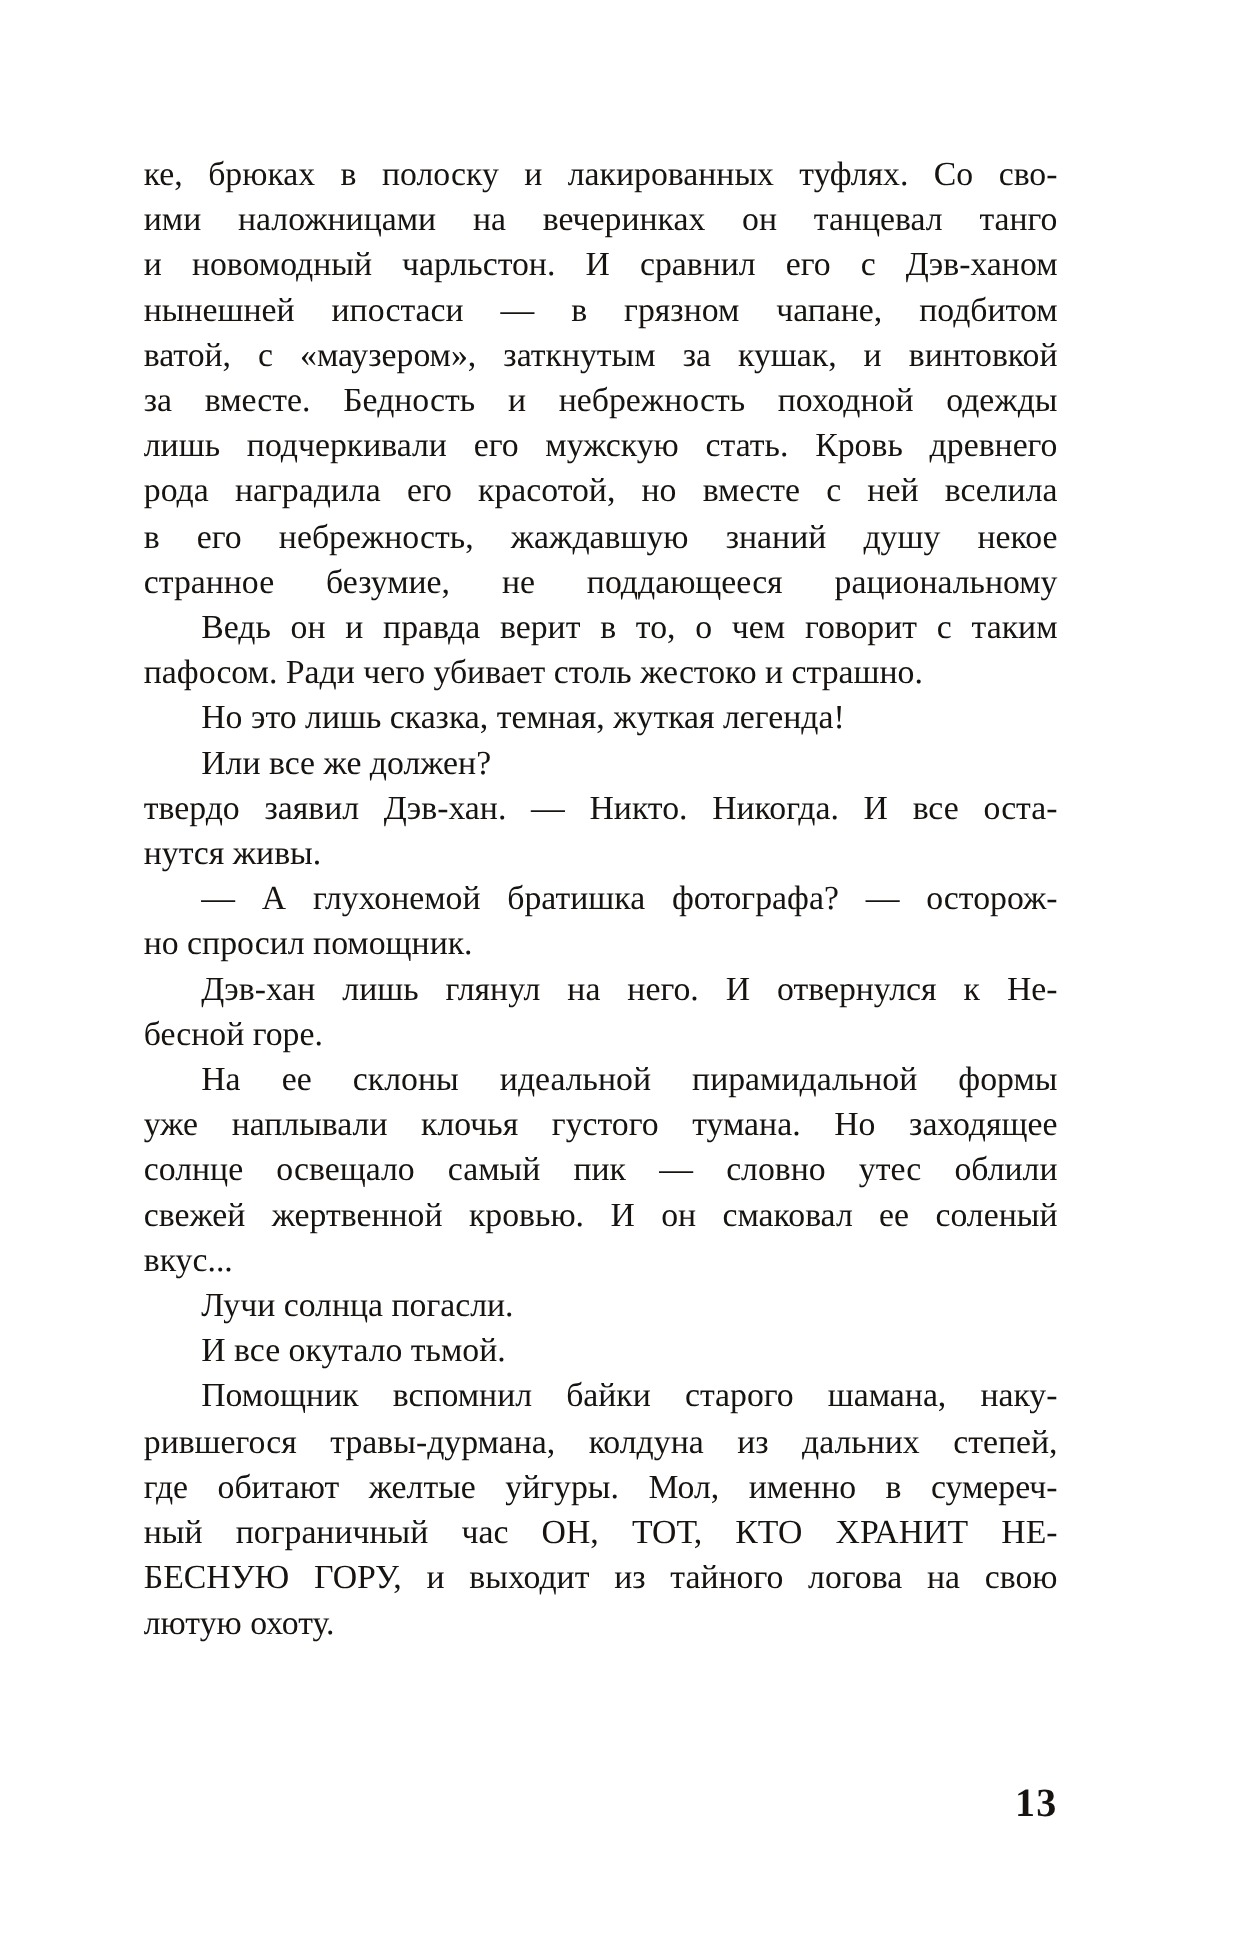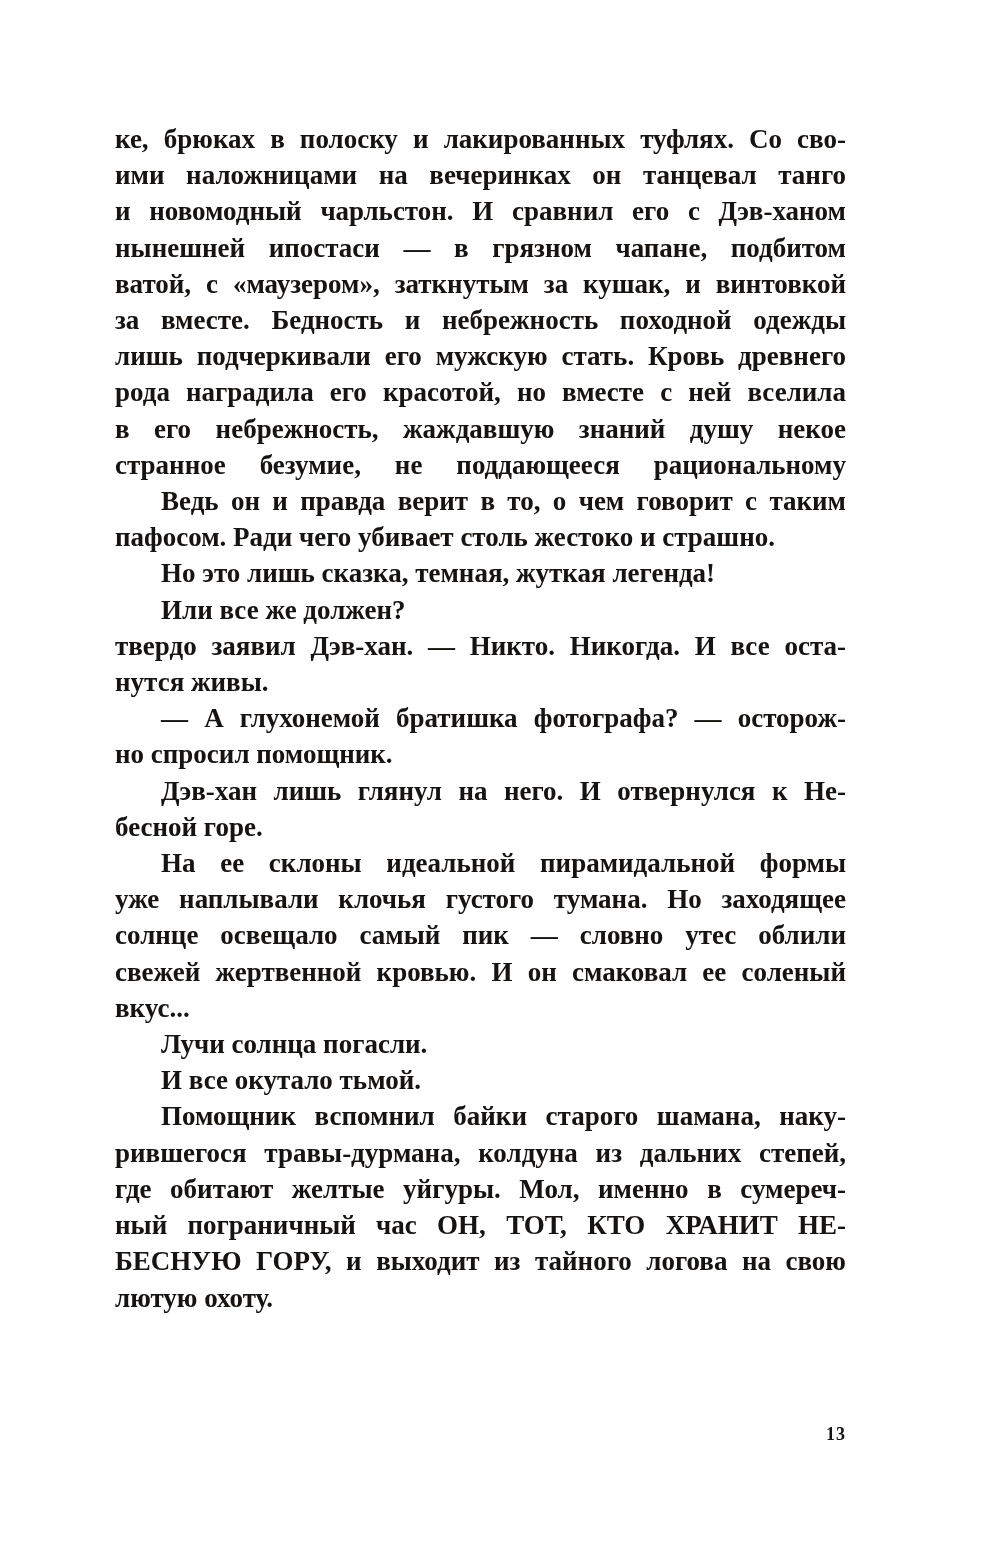--- a/index.html
+++ b/index.html
@@ -23,36 +23,35 @@
     position: absolute;
     left: 115px;
     top: 121px;
     width: 731px;
     font-size: 27px;
     line-height: 36.2px;
   }
   .line {
     text-align: justify;
     text-align-last: justify;
-    font-weight: bold;
   }
   .line.last {
     text-align: justify;
     text-align-last: auto;
   }
   .line.indent {
     text-indent: 46px;
   }
   .page-number {
     position: absolute;
     left: 115px;
     top: 1424px;
     width: 731px;
     text-align: right;
-    font-size: 18px;
+    font-size: 32px;
     font-weight: bold;
     letter-spacing: 1px;
   }
 </style>
 </head>
 <body>
 
 <div class="page">
   <div class="text-block">
       <div class="line">ке, брюках в полоску и лакированных туфлях. Со сво-</div>

